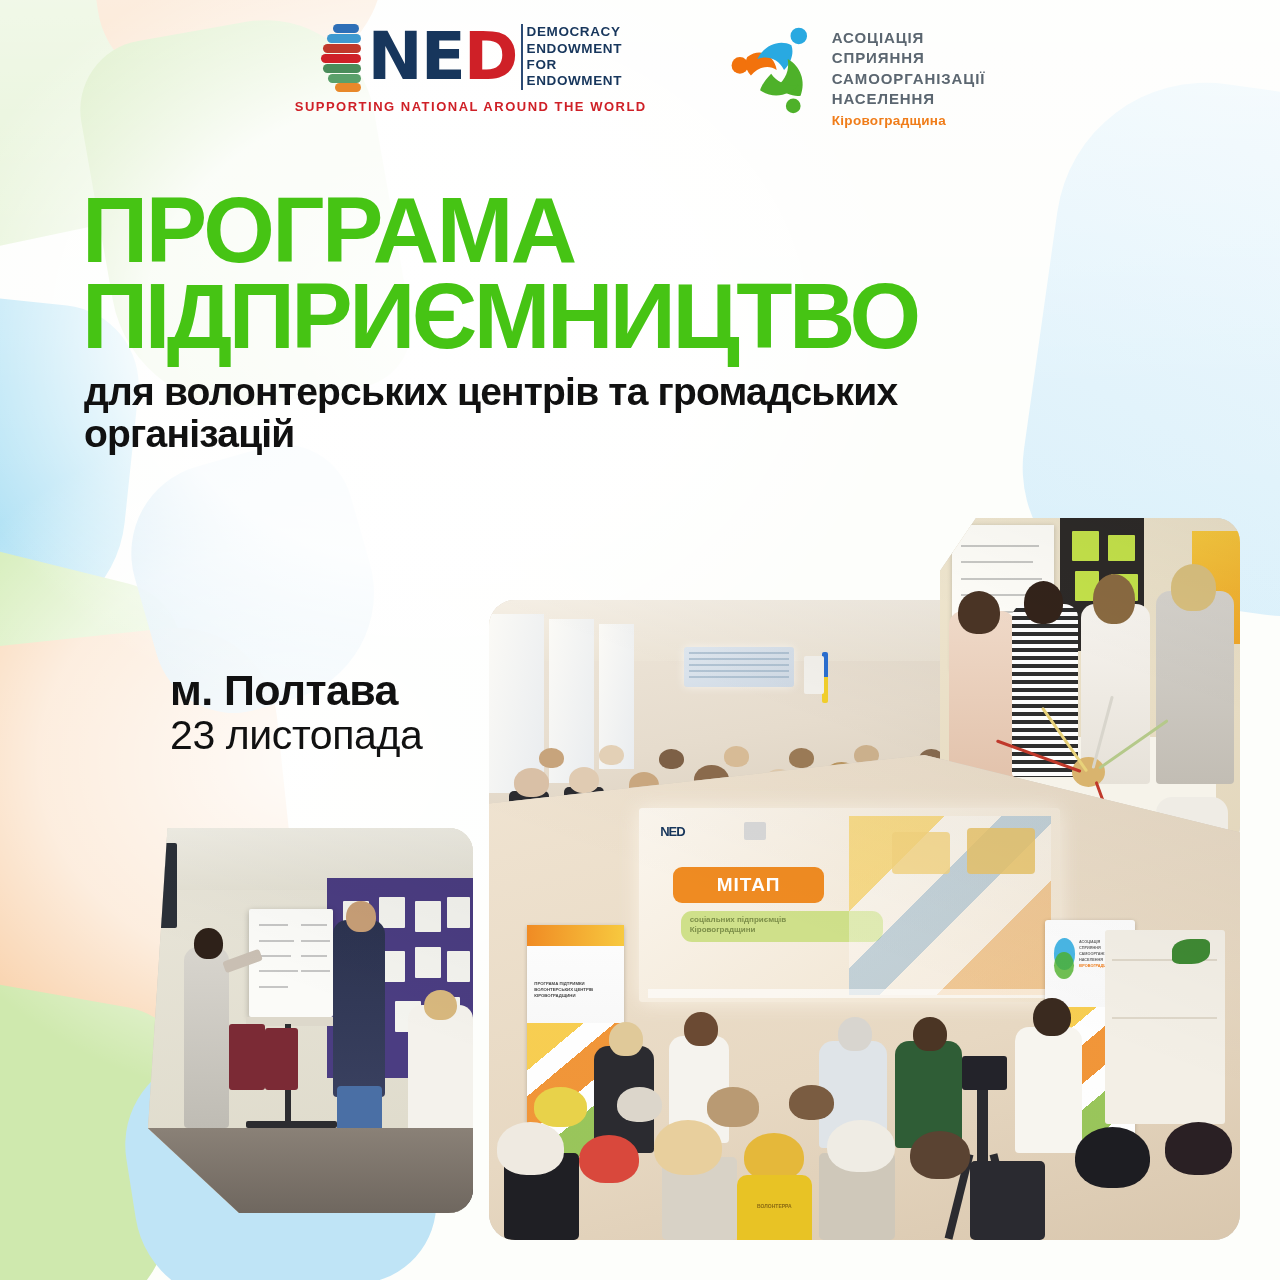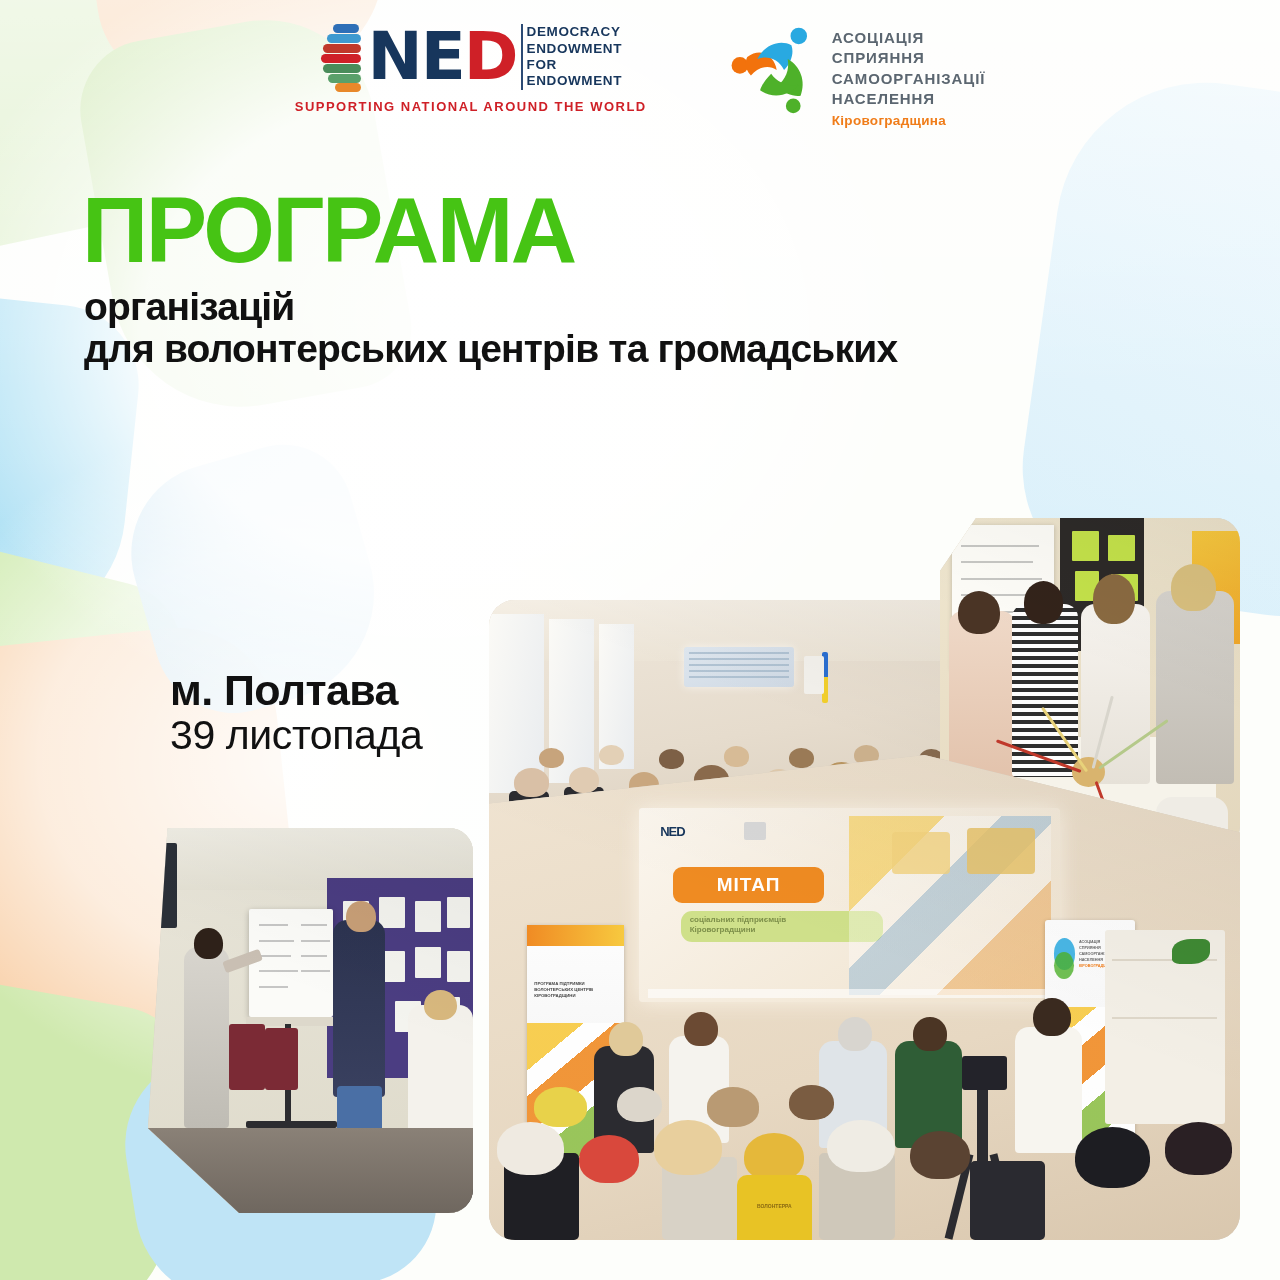--- a/index.html
+++ b/index.html
@@ -278,30 +278,31 @@
         <div class="asn-line">САМООРГАНІЗАЦІЇ</div>
         <div class="asn-line">НАСЕЛЕННЯ</div>
         <div class="asn-region">Кіровоградщина</div>
       </div>
     </div>
   </div>
 
   <div class="headline">
     <h1 class="title">
       <span>ПРОГРАМА</span>
+      <span class="l2">ПІДПРИЄМНИЦТВО</span>
     </h1>
     <div class="subtitle">
+      <div>для волонтерських центрів та громадських</div>
       <div>організацій</div>
-      <div>для волонтерських центрів та громадських</div>
     </div>
   </div>
 
   <div class="place">
     <div class="place-city">м. Полтава</div>
-    <div class="place-date">39 листопада</div>
+    <div class="place-date">23 листопада</div>
   </div>
 
   <div class="collage">
 
     <div class="ph ph-hall">
       <div class="scene">
         <div class="room-wall"></div>
         <div class="ceiling"></div>
         <div class="window" style="left:0;top:6%;width:11%;height:76%;"></div>
         <div class="window" style="left:12%;top:8%;width:9%;height:70%;"></div>

